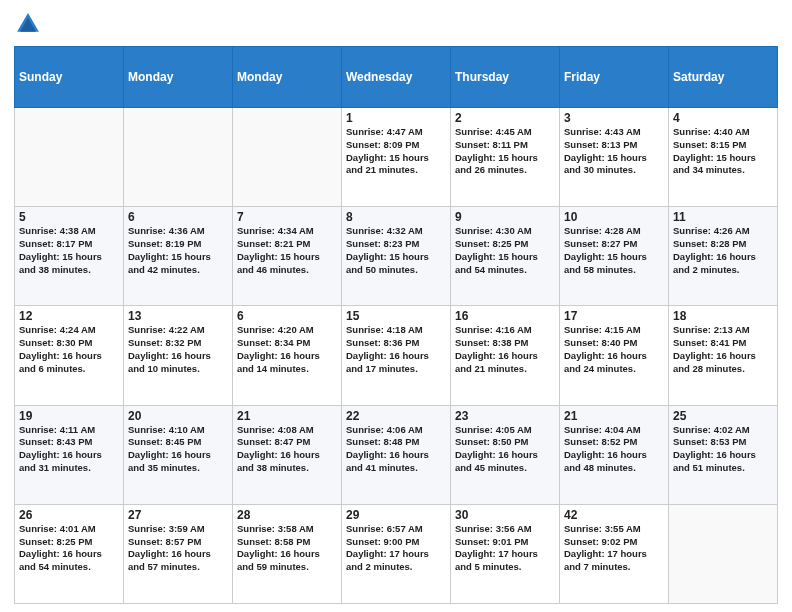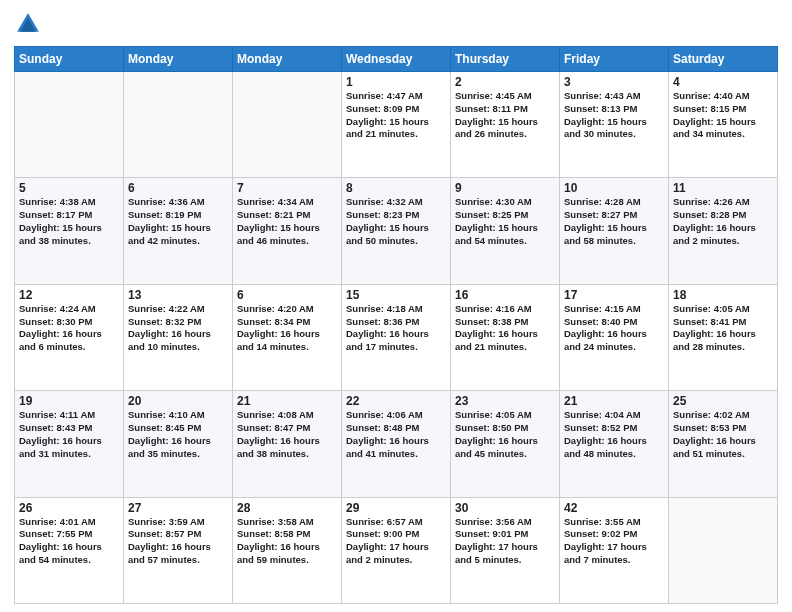--- a/index.html
+++ b/index.html
@@ -59,21 +59,21 @@
     .calendar {
       width: 100%;
       border-collapse: collapse;
       flex: 1;
     }
     .calendar th {
       background: #2a7dc9;
       color: #fff;
       font-weight: bold;
       font-size: 12px;
-      padding: 5px 4px;
+      padding: 23px 4px;
       text-align: left;
       border: 1px solid #1a6db9;
     }
     .calendar td {
       border: 1px solid #ccc;
       vertical-align: top;
       padding: 3px 4px;
       width: 108px;
       height: 80px;
       background: #fff;
@@ -253,21 +253,21 @@
           </td>
           <td>
             <span class="day-num">17</span>
             <div class="day-info">Sunrise: 4:15 AM
 Sunset: 8:40 PM
 Daylight: 16 hours
 and 24 minutes.</div>
           </td>
           <td>
             <span class="day-num">18</span>
-            <div class="day-info">Sunrise: 4:05 AM
+            <div class="day-info">Sunrise: 2:13 AM
 Sunset: 8:41 PM
 Daylight: 16 hours
 and 28 minutes.</div>
           </td>
         </tr>
         <tr>
           <td>
             <span class="day-num">19</span>
             <div class="day-info">Sunrise: 4:11 AM
 Sunset: 8:43 PM
@@ -314,21 +314,21 @@
             <div class="day-info">Sunrise: 4:02 AM
 Sunset: 8:53 PM
 Daylight: 16 hours
 and 51 minutes.</div>
           </td>
         </tr>
         <tr>
           <td>
             <span class="day-num">26</span>
             <div class="day-info">Sunrise: 4:01 AM
-Sunset: 7:55 PM
+Sunset: 8:25 PM
 Daylight: 16 hours
 and 54 minutes.</div>
           </td>
           <td>
             <span class="day-num">27</span>
             <div class="day-info">Sunrise: 3:59 AM
 Sunset: 8:57 PM
 Daylight: 16 hours
 and 57 minutes.</div>
           </td>

